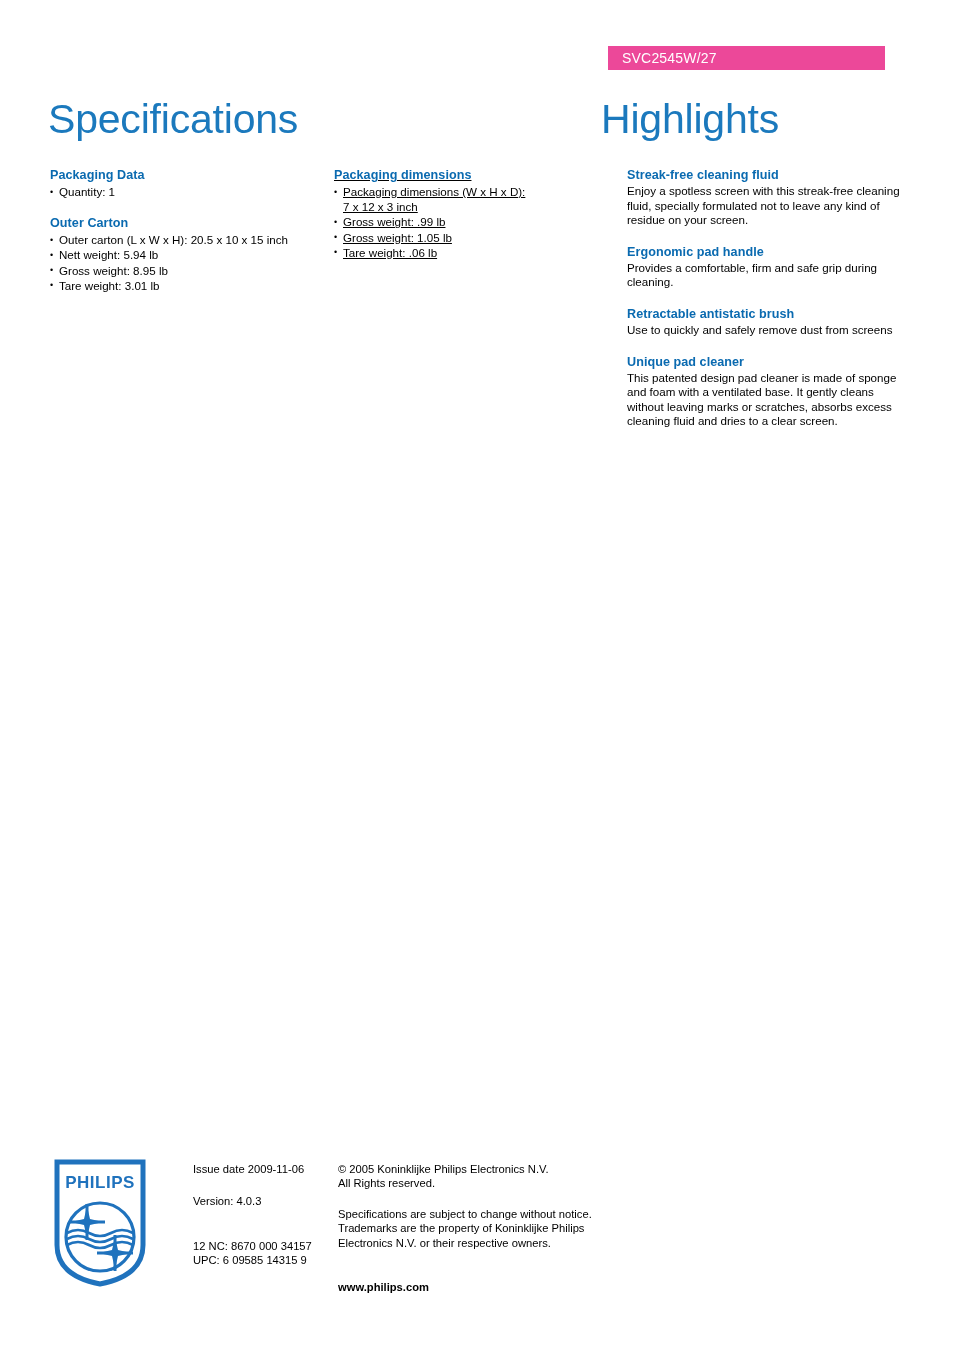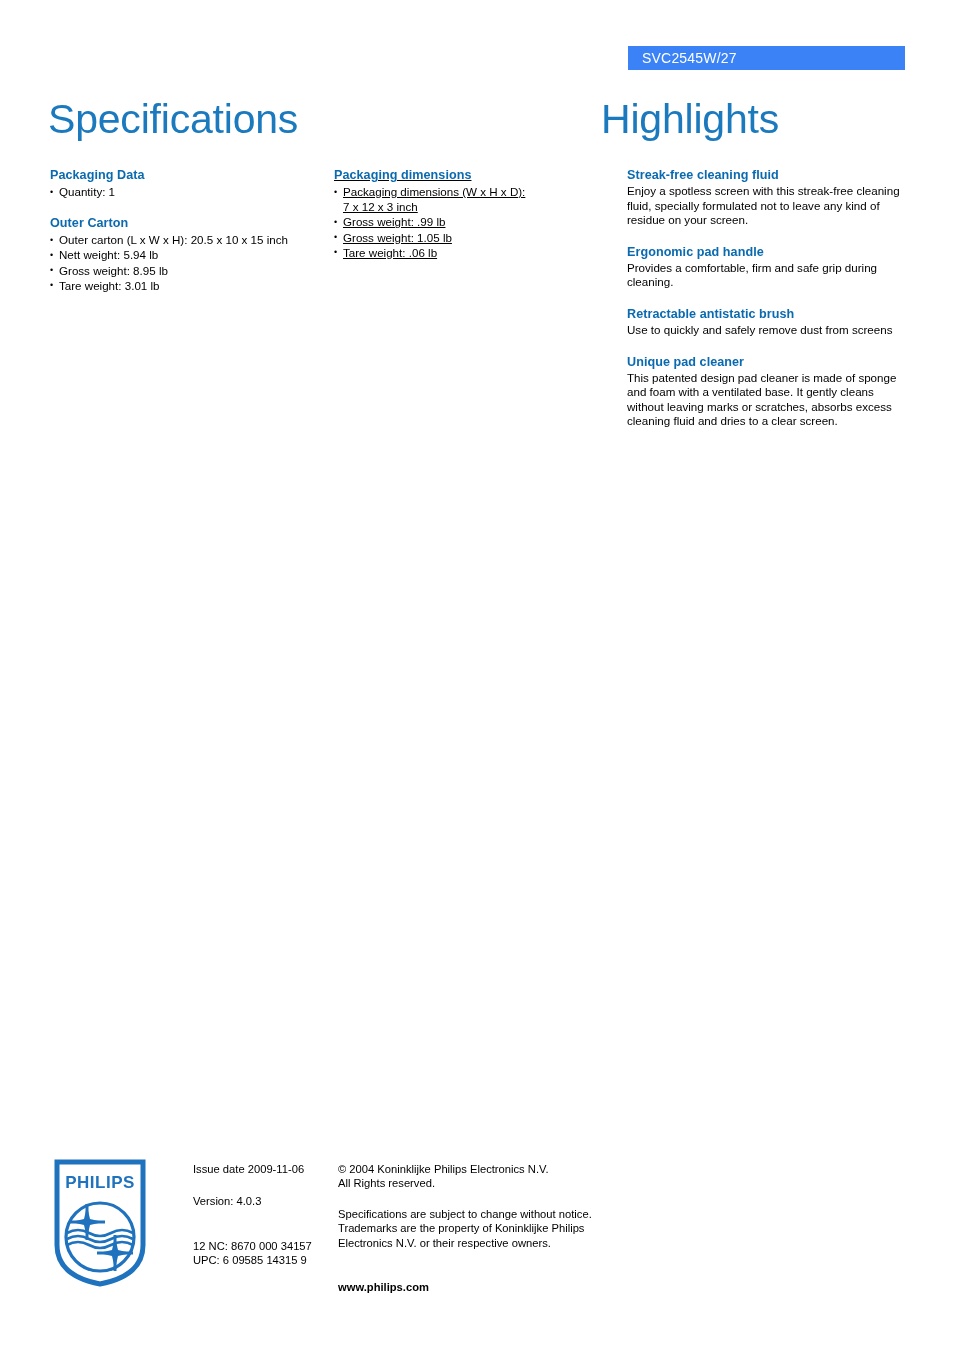--- a/index.html
+++ b/index.html
@@ -39,25 +39,25 @@
   }
   .prod-sub {
     font-size: 11.5px;
     line-height: 15px;
     color: #1a1a1a;
     margin-top: 1px;
   }
 
   .code-bar {
     position: absolute;
-    left: 628px;
+    left: 608px;
     top: 46px;
     width: 277px;
     height: 24px;
-    background: #3b82f6;
+    background: #ec4899;
   }
   .code-bar span {
     position: absolute;
     left: 14px;
     top: 4px;
     font-size: 14px;
     line-height: 17px;
     color: #ffffff;
     letter-spacing: 0.2px;
   }
@@ -266,21 +266,21 @@
     <div class="foot-col-a">
       <div>Issue date 2009-11-06</div>
       <div class="gap-lg"></div>
       <div>Version: 4.0.3</div>
       <div class="gap-xl"></div>
       <div>12 NC: 8670 000 34157</div>
       <div>UPC: 6 09585 14315 9</div>
     </div>
 
     <div class="foot-col-b">
-      <div class="nowrap-block">© 2004 Koninklijke Philips Electronics N.V.
+      <div class="nowrap-block">© 2005 Koninklijke Philips Electronics N.V.
 All Rights reserved.</div>
       <div class="gap-md"></div>
       <div class="nowrap-block">Specifications are subject to change without notice.
 Trademarks are the property of Koninklijke Philips
 Electronics N.V. or their respective owners.</div>
       <div class="gap-xl"></div>
       <div class="bold">www.philips.com</div>
     </div>
 
   </div>

